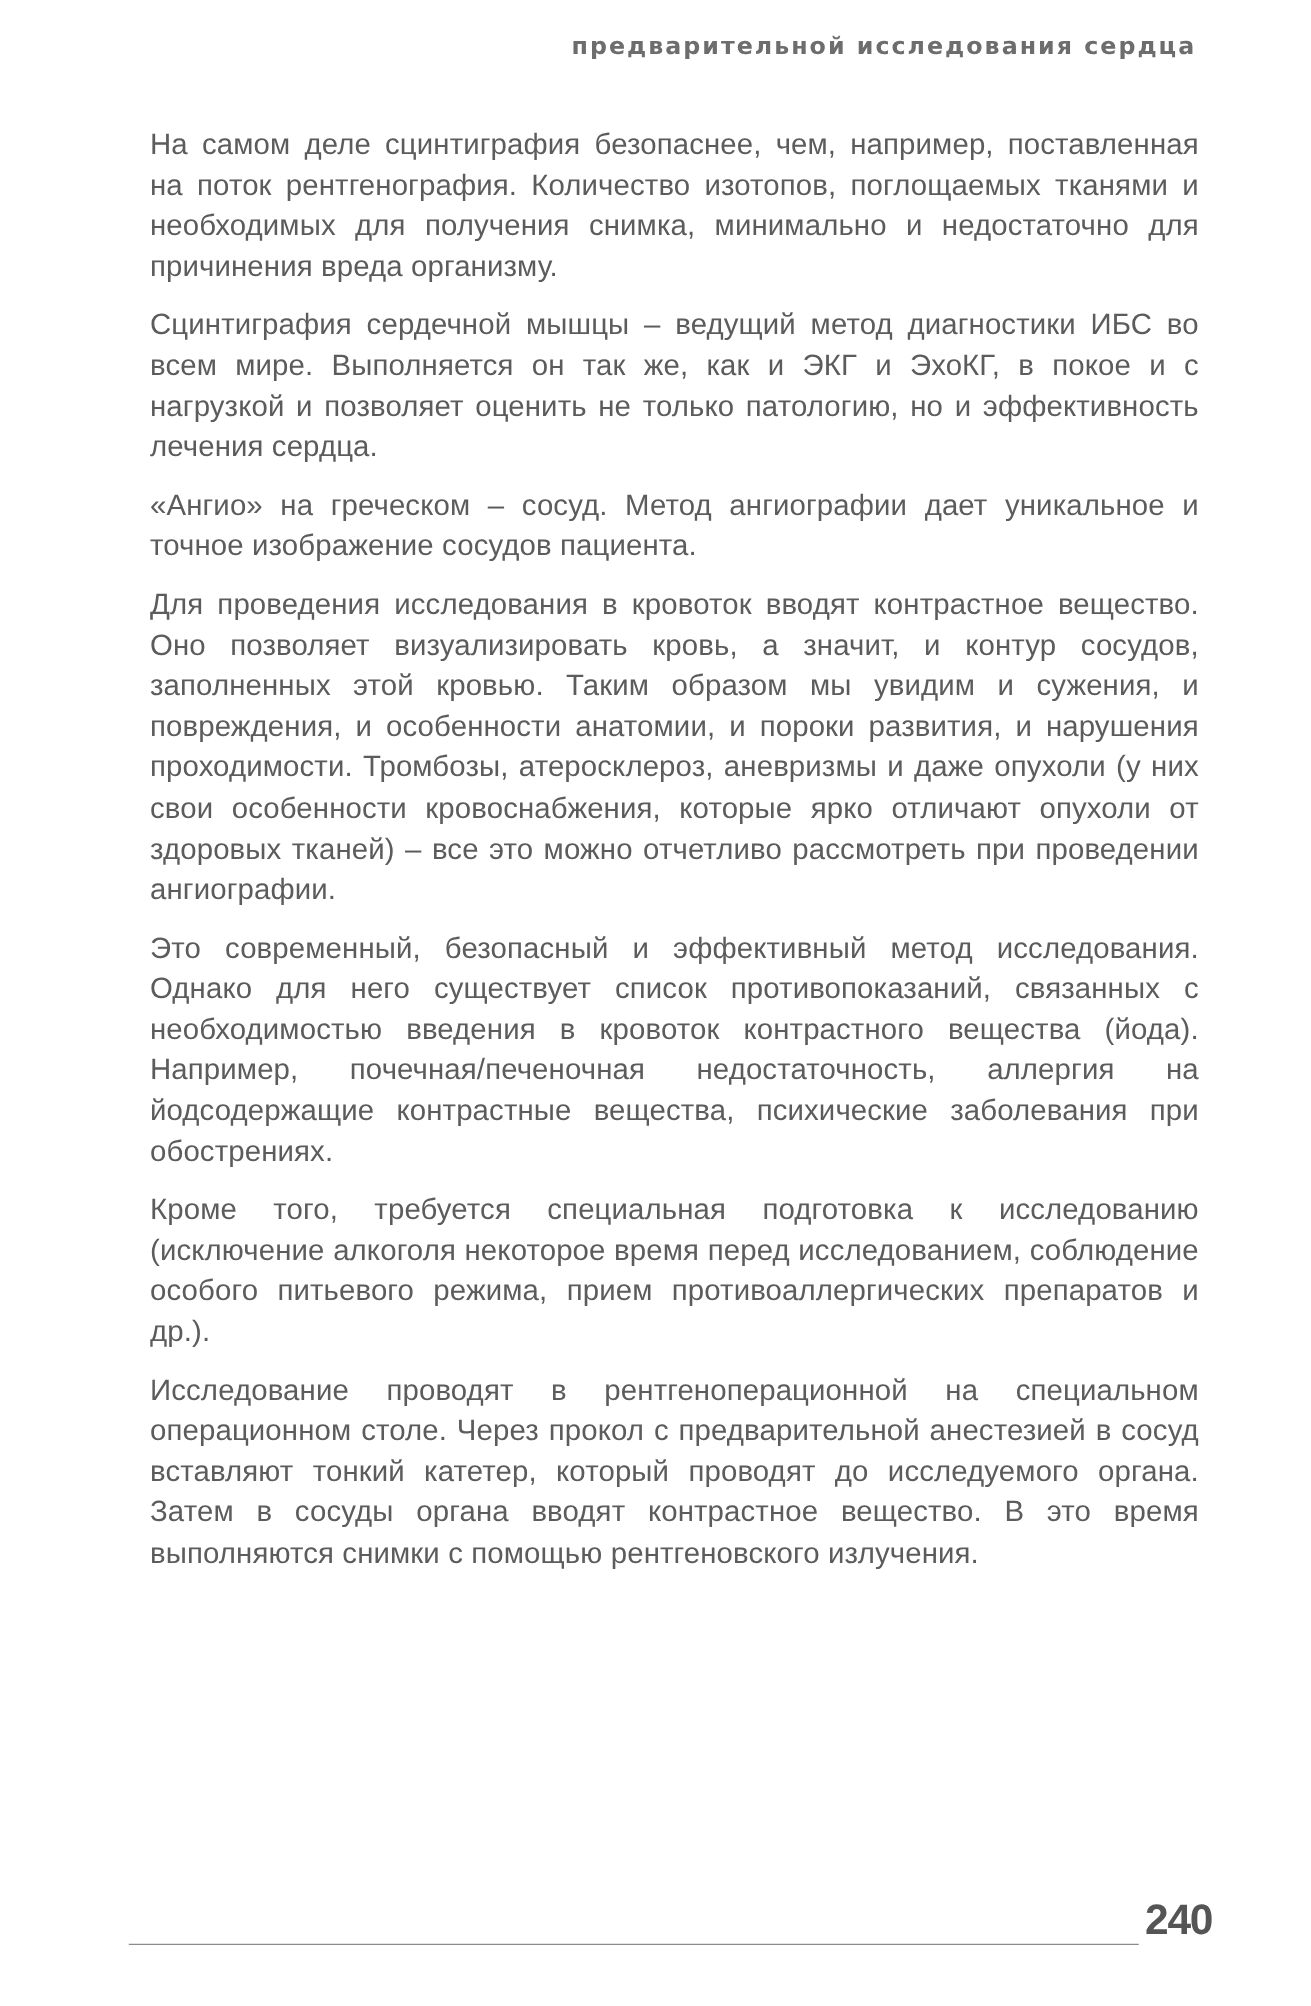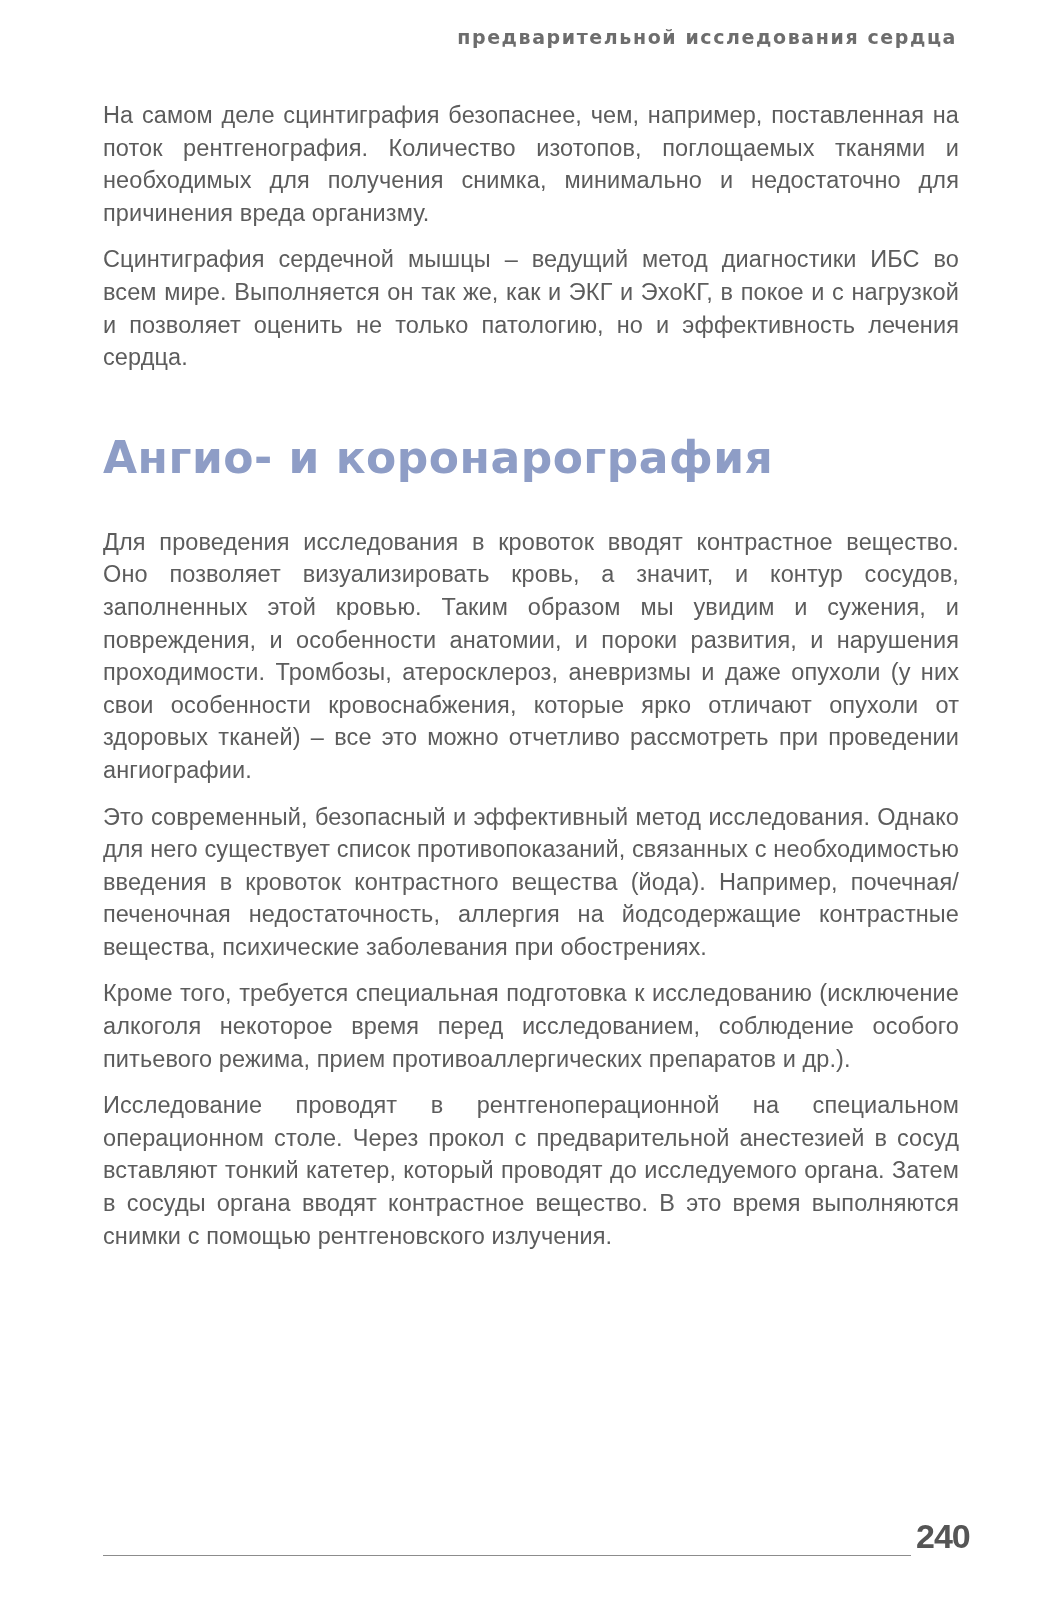--- a/index.html
+++ b/index.html
@@ -25,21 +25,21 @@
     letter-spacing: 1.6px;
     color: #6d6d6d;
   }
   .content {
     position: absolute;
     left: 103px;
     top: 99px;
     width: 856px;
   }
   .para {
-    margin: 0 0 14px 0;
+    margin: 0 0 14px 17px;
     font-size: 23.5px;
     line-height: 32.6px;
     text-align: justify;
     color: #5c5c5c;
     letter-spacing: 0.1px;
   }
   .section-title {
     margin: 56px 0 40px 0;
     font-family: "DejaVu Sans", sans-serif;
     font-weight: bold;
@@ -70,22 +70,22 @@
 </style>
 </head>
 <body>
 
 <div class="running-head">предварительной исследования сердца</div>
 
 <div class="content">
   <p class="para">На самом деле сцинтиграфия безопаснее, чем, например, по­ставленная на поток рентгенография. Количество изотопов, по­глощаемых тканями и необходимых для получения снимка, мини­мально и недостаточно для причинения вреда организму.</p>
   <p class="para">Сцинтиграфия сердечной мышцы – ведущий метод диагностики ИБС во всем мире. Выполняется он так же, как и ЭКГ и ЭхоКГ, в по­кое и с нагрузкой и позволяет оценить не только патологию, но и эффективность лечения сердца.</p>
 
-  <h2 class="section-title">Ангио- и коронарография</h2>
 
+  <p class="para">«Ангио» на греческом – сосуд. Метод ангиографии дает уникаль­ное и точное изображение сосудов пациента.</p>
   <p class="para">Для проведения исследования в кровоток вводят контрастное вещество. Оно позволяет визуализировать кровь, а значит, и кон­тур сосудов, заполненных этой кровью. Таким образом мы уви­дим и сужения, и повреждения, и особенности анатомии, и пороки развития, и нарушения проходимости. Тромбозы, атеросклероз, аневризмы и даже опухоли (у них свои особенности кровоснаб­жения, которые ярко отличают опухоли от здоровых тканей) – все это можно отчетливо рассмотреть при проведении ангиографии.</p>
   <p class="para">Это современный, безопасный и эффективный метод исследо­вания. Однако для него существует список противопоказаний, связанных с необходимостью введения в кровоток контрастного вещества (йода). Например, почечная/печеночная недостаточ­ность, аллергия на йодсодержащие контрастные вещества, пси­хические заболевания при обострениях.</p>
   <p class="para">Кроме того, требуется специальная подготовка к исследованию (исключение алкоголя некоторое время перед исследованием, соблюдение особого питьевого режима, прием противоаллерги­ческих препаратов и др.).</p>
   <p class="para">Исследование проводят в рентгеноперационной на специальном операционном столе. Через прокол с предварительной анестезией в сосуд вставляют тонкий катетер, который проводят до исследуемого органа. Затем в сосуды органа вводят контрастное вещество. В это время выполняются снимки с помощью рентгеновского излучения.</p>
 </div>
 
 <div class="footer-rule"></div>
 <div class="page-number">240</div>
 
 </body></html>

